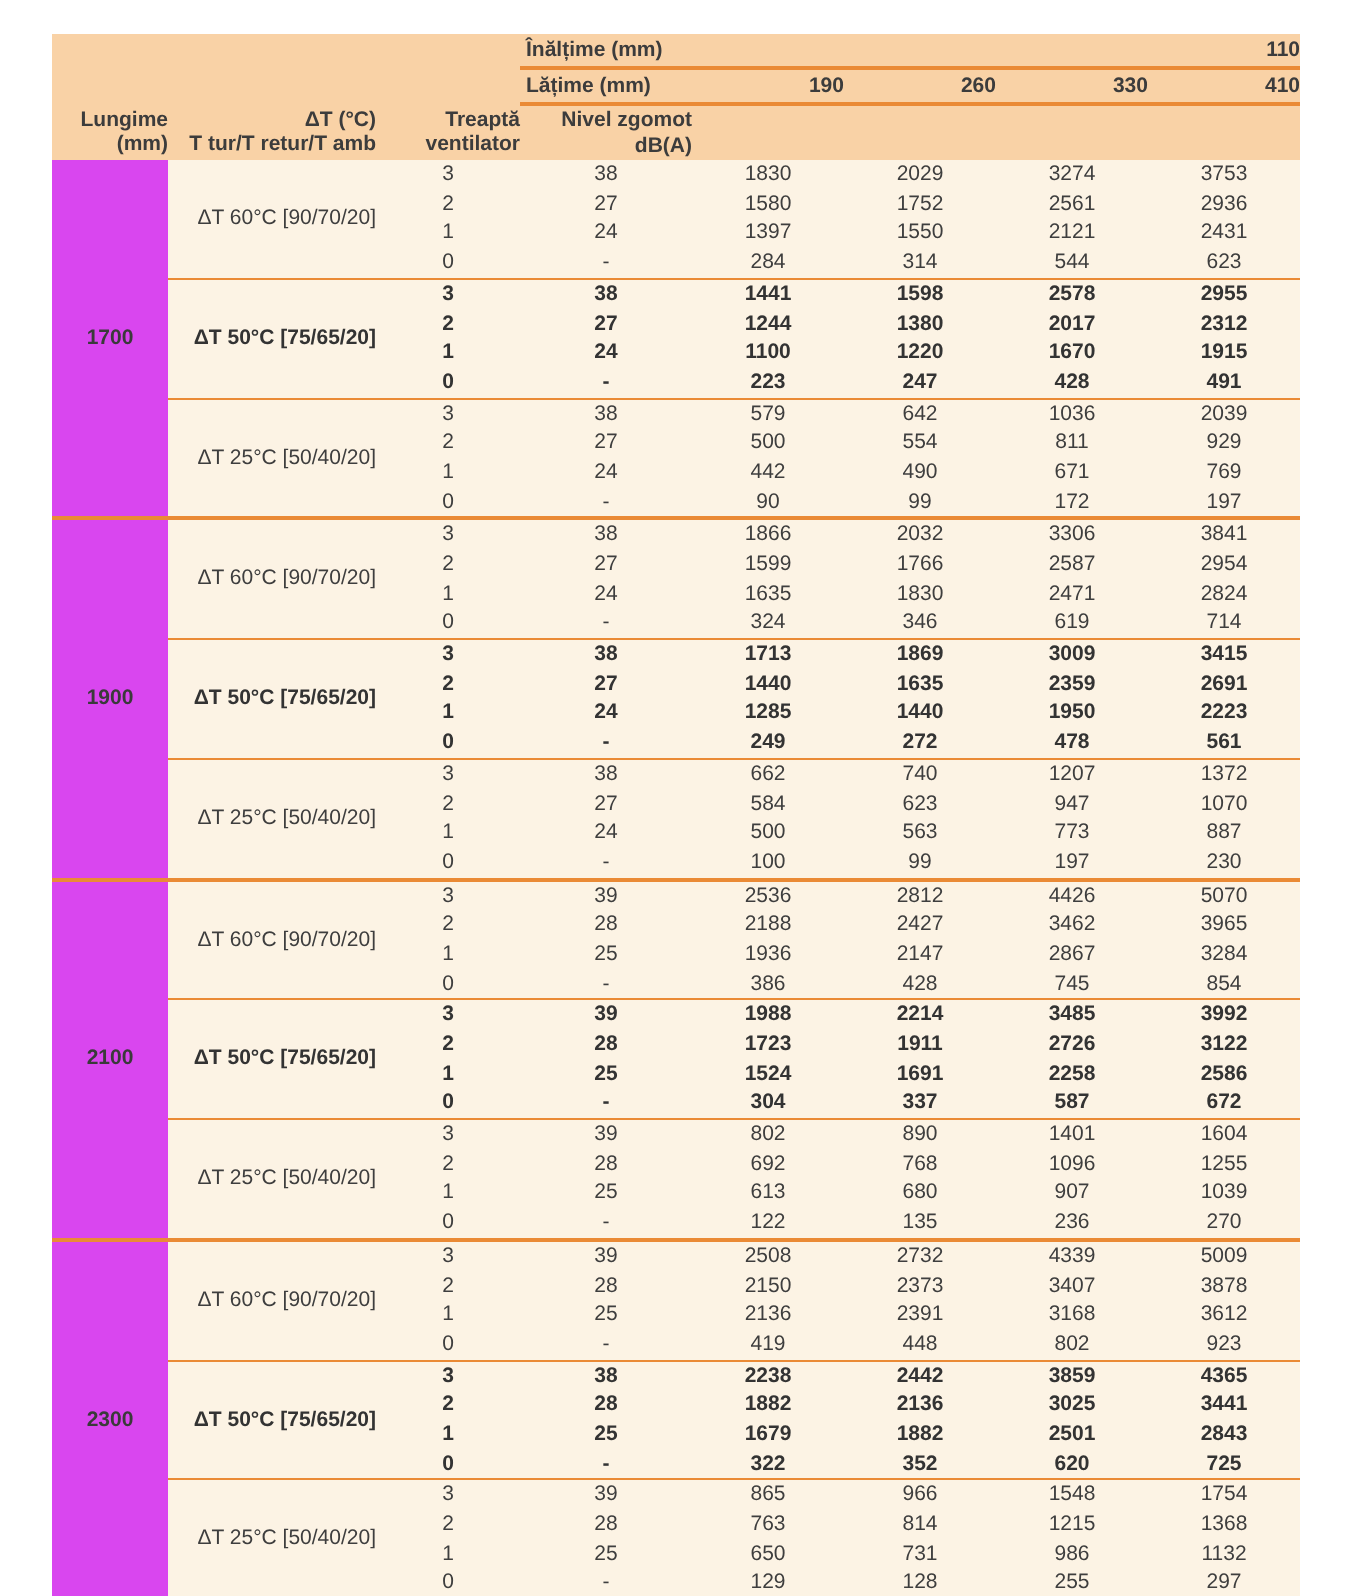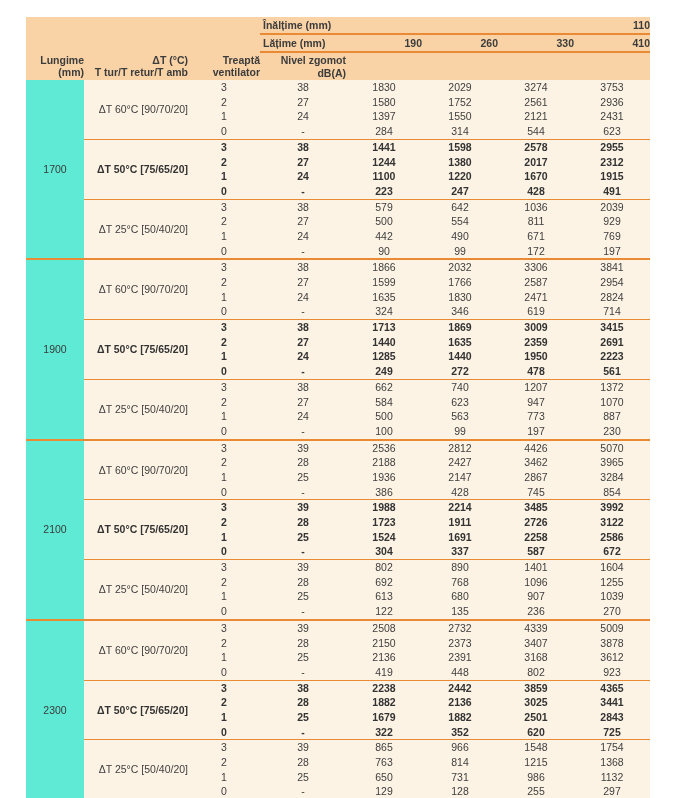--- a/index.html
+++ b/index.html
@@ -26,21 +26,21 @@
   tr.hr-cols th { height:27px; }
   th.h-left { text-align:left; padding-left:3px; }
   th.h-rule { border-bottom:2px solid #EA8A35; }
   th.two-line { line-height:1.18; }
 
   tbody td {
     background:#FCF3E4; padding:0; height:14.7px;
     text-align:center; vertical-align:middle; font-size:10.5px; color:#3e3e3e;
   }
   td.len {
-    background:#5eead4; font-weight:normal; color:#3a3a3a;
+    background:#d946ef; font-weight:bold; color:#3a3a3a;
   }
   td.dt { text-align:right; padding-left:12px; }
   tr.bold td { font-weight:bold; color:#333333; }
   td.dt.bold-lbl { font-weight:bold; color:#333333; }
   .sub-sep  { border-bottom:1.5px solid #EA8A35; }
   .group-sep{ border-bottom:2px   solid #EA8A35; }
 </style>
 </head>
 <body>
 

